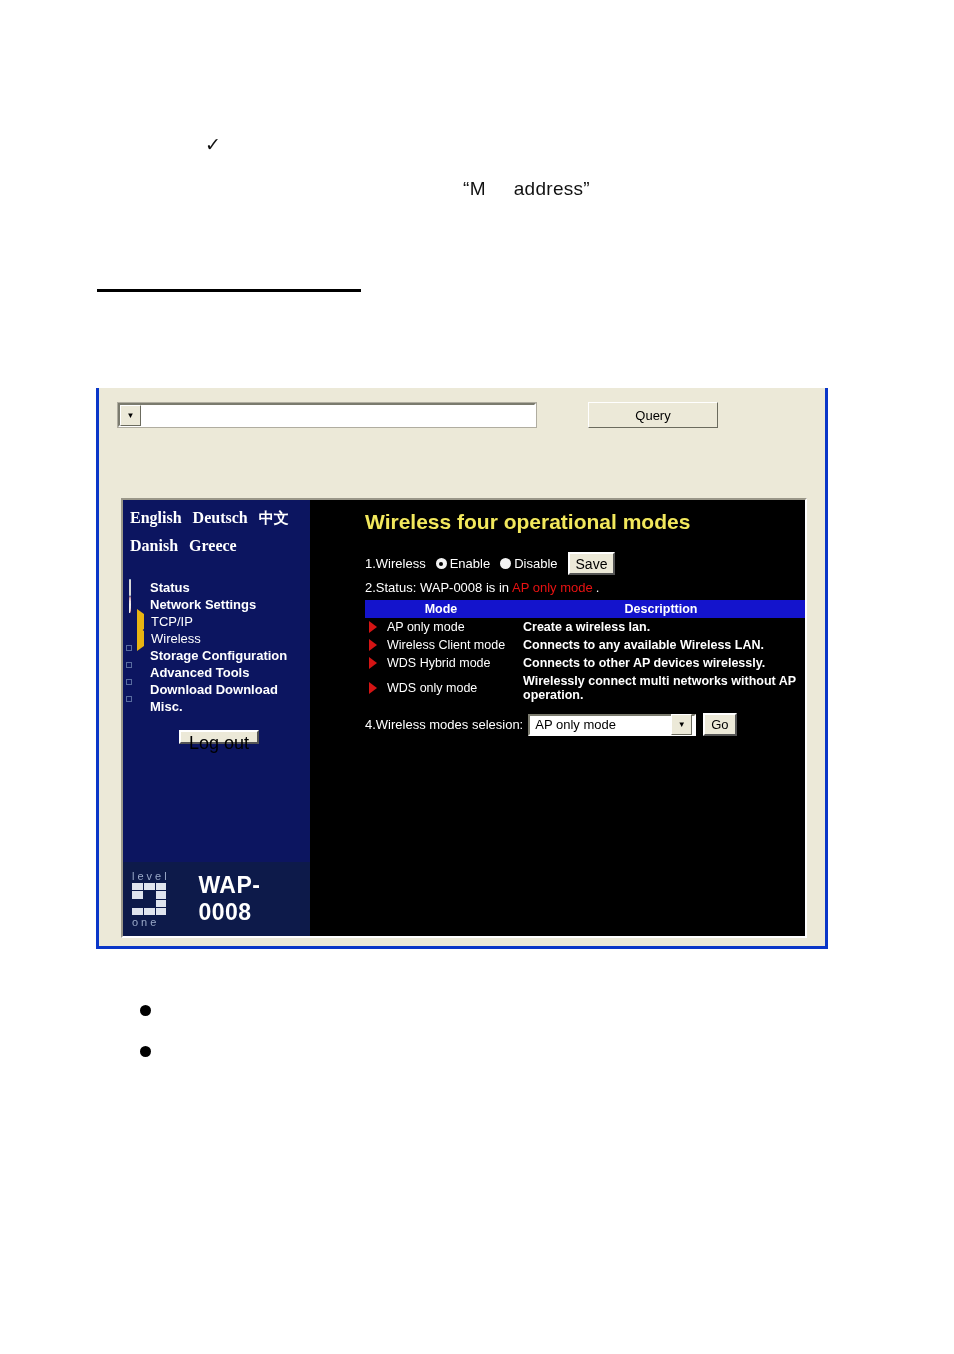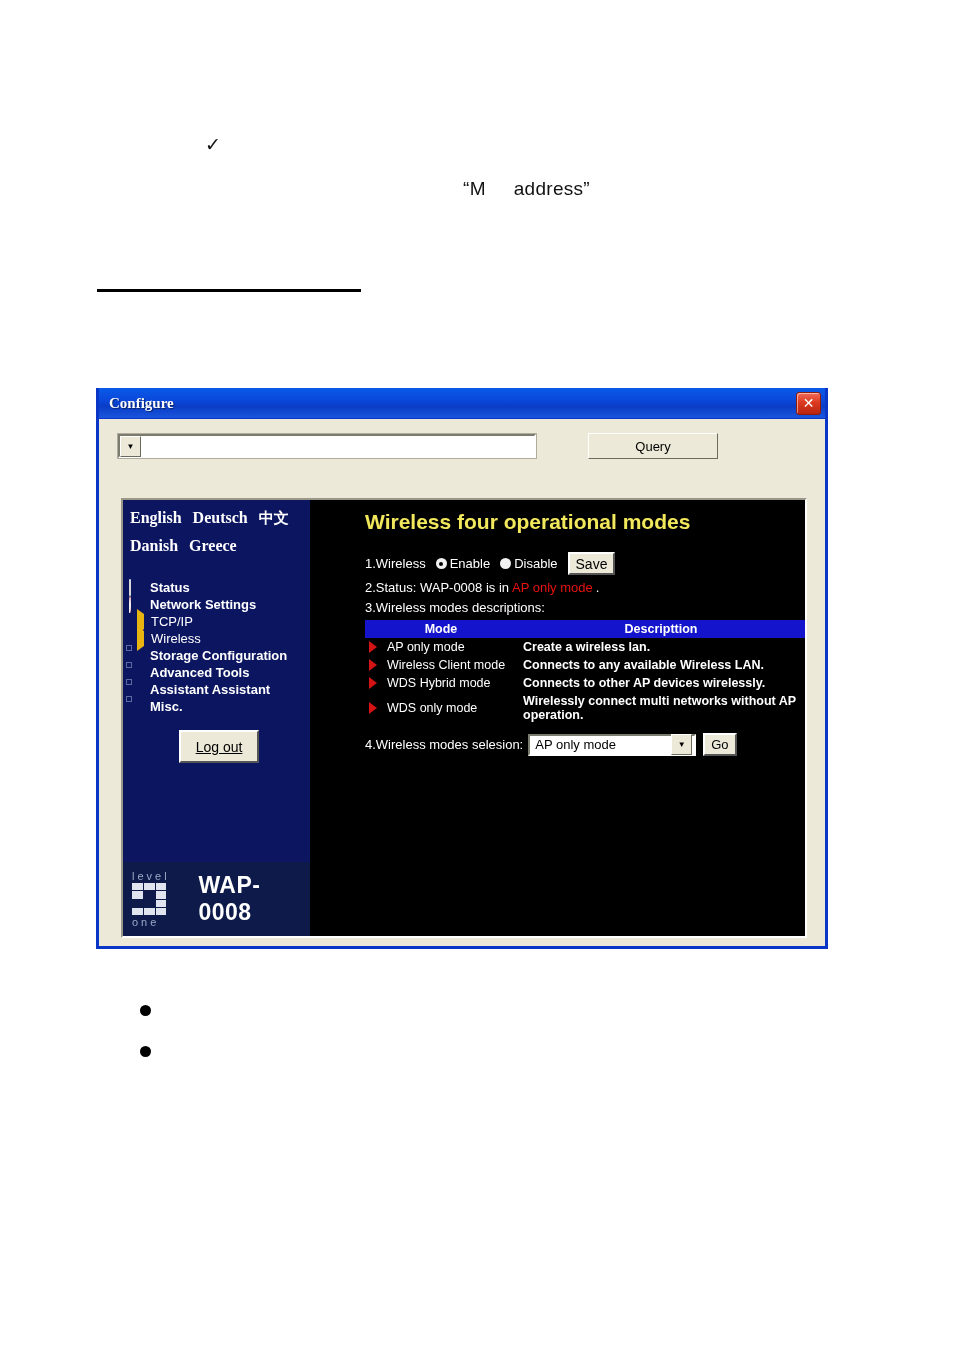--- a/index.html
+++ b/index.html
@@ -152,26 +152,25 @@
     border-bottom: 5px solid transparent;
   }
   .ico-gear {
     width: 12px; height: 12px; margin-top: 1px;
     background: #b9d6ee; border-radius: 50%;
     box-shadow: 0 0 0 2px #0c1560, 0 0 0 3px rgba(185,214,238,.45);
   }
 
   .logout-wrap { margin-top: 15px; padding-left: 56px; }
   .logout-btn {
-    width: 80px; height: 33px;
+    width: 80px; height: 14px;
     background: #ece9d8;
     border: 2px solid; border-color: #fff #555 #555 #fff;
-    font-size: 14px; color: #000; cursor: pointer;
-    font-family: "Liberation Sans", sans-serif;
-    text-decoration: underline;
+    font-size: 18px; color: #000; cursor: pointer;
+    font-family: "Liberation Sans", sans-serif;
   }
 
   .brand {
     margin-top: auto; height: 74px;
     background: #0d1a4a;
     display: flex; align-items: center; padding-left: 9px;
   }
   .logo-block { width: 52px; }
   .logo-word {
     color: #9aa9c8; font-size: 11px; letter-spacing: 3px;
@@ -275,24 +274,20 @@
 <div class="doc-check">✓</div>
 <div class="doc-quote">“M     address”</div>
 <div class="doc-rule"></div>
 <div class="doc-bullets">
   <div class="doc-bullet"></div>
   <div class="doc-bullet"></div>
 </div>
 
 <div class="window">
 
-  <div class="titlebar">
-    <span class="title-text">Configure</span>
-    <div class="close-btn">✕</div>
-  </div>
 
   <div class="toolbar">
     <div class="addr-combo">
       <span class="combo-arrow">▼</span>
     </div>
     <button class="query-btn">Query</button>
   </div>
 
   <div class="page-frame">
 
@@ -327,21 +322,21 @@
         <div class="nav-item">
           <span class="ico"><span class="ico-gear"></span></span>
           <span class="nav-label">Storage Configuration</span>
         </div>
         <div class="nav-item">
           <span class="ico"><span class="ico-gear"></span></span>
           <span class="nav-label">Advanced Tools</span>
         </div>
         <div class="nav-item">
           <span class="ico"><span class="ico-gear"></span></span>
-          <span class="nav-label">Assistant Assistant</span>
+          <span class="nav-label">Download Download</span>
         </div>
         <div class="nav-item">
           <span class="ico"><span class="ico-gear"></span></span>
           <span class="nav-label">Misc.</span>
         </div>
       </div>
 
       <div class="logout-wrap">
         <button class="logout-btn">Log out</button>
       </div>
@@ -384,23 +379,20 @@
         <span>Disable</span>
         <button class="save-btn">Save</button>
       </div>
 
       <div class="line-row">
         <span>2.Status: WAP-0008 is in</span>
         <span class="mode-red">AP only mode</span>
         <span>.</span>
       </div>
 
-      <div class="line-row">
-        <span>3.Wireless modes descriptions:</span>
-      </div>
 
       <table class="mode-table">
         <thead>
           <tr>
             <th class="c1">Mode</th>
             <th>Descripttion</th>
           </tr>
         </thead>
         <tbody>
           <tr>

